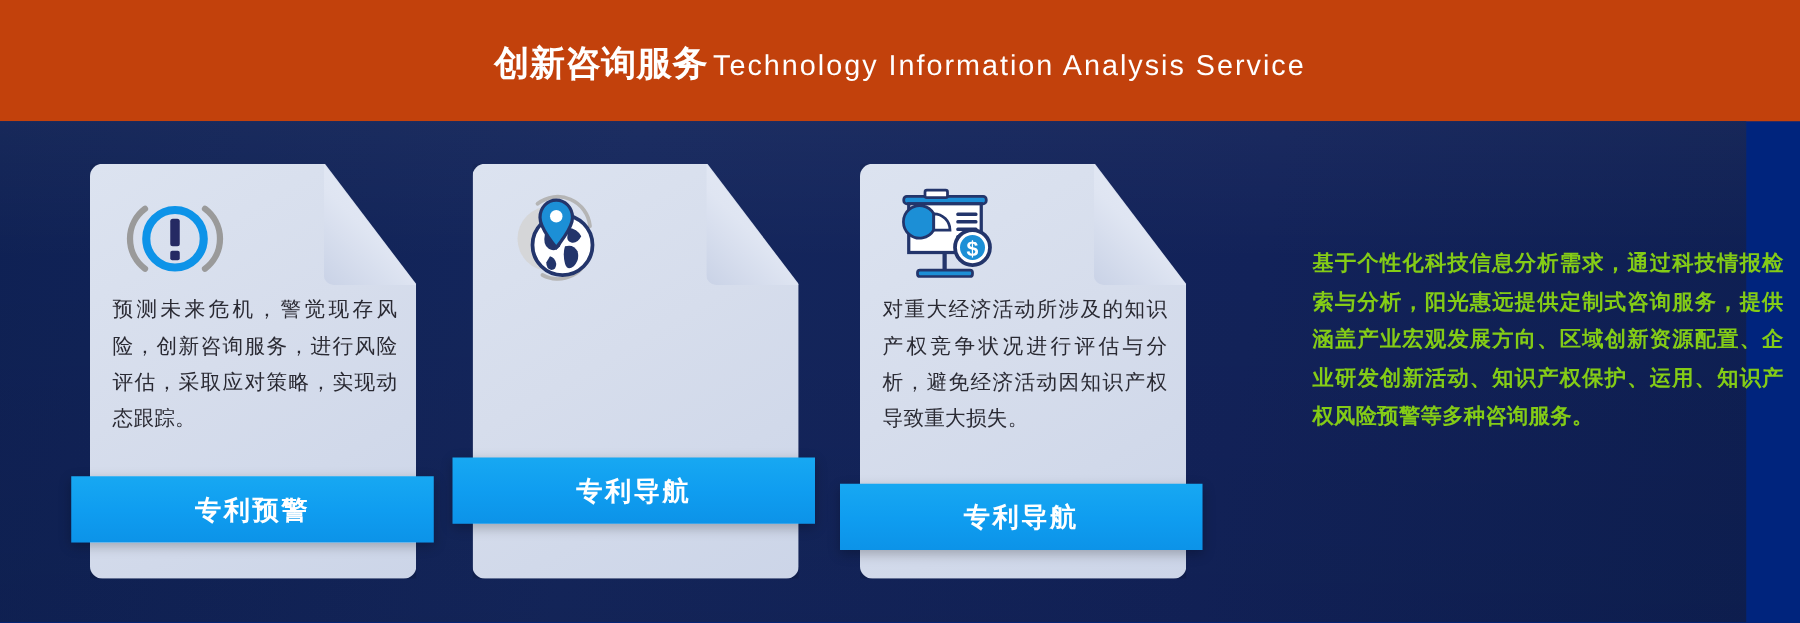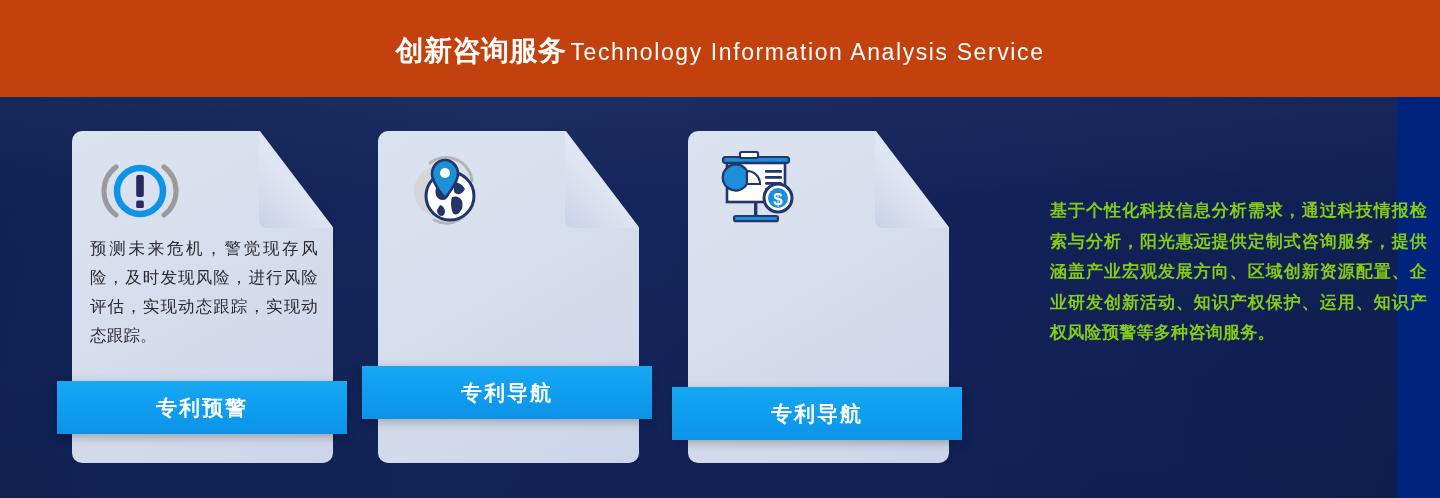--- a/index.html
+++ b/index.html
@@ -123,21 +123,21 @@
   <div class="card-fold"></div>
   <div class="card-icon">
     <svg viewBox="0 0 92 88" width="92" height="88">
       <path d="M22 20 A30 30 0 0 0 22 68" fill="none" stroke="#9a9a9a" stroke-width="5" stroke-linecap="round"></path>
       <path d="M70 20 A30 30 0 0 1 70 68" fill="none" stroke="#9a9a9a" stroke-width="5" stroke-linecap="round"></path>
       <circle cx="46" cy="44" r="23" fill="none" stroke="#0d93e8" stroke-width="6.5"></circle>
       <rect x="42.2" y="28" width="7.6" height="22" rx="2" fill="#252a63"></rect>
       <rect x="42.2" y="53.5" width="7.6" height="7.6" rx="1.6" fill="#252a63"></rect>
     </svg>
   </div>
-  <div class="card-text">预测未来危机，警觉现存风险，及时发现风险，进行风险评估，实现动态跟踪，实现动态跟踪。</div>
+  <div class="card-text">预测未来危机，警觉现存风险，创新咨询服务，进行风险评估，采取应对策略，实现动态跟踪。</div>
 </div>
 <div class="label-bar bar-1">专利预警</div>
 
 <div class="card card-2">
   <div class="card-sheet"></div>
   <div class="card-fold"></div>
   <div class="card-icon">
     <svg viewBox="0 0 92 88" width="92" height="88">
       <circle cx="40" cy="44" r="26" fill="#d3d3d3" opacity="0.85"></circle>
       <path d="M30 16 A26 26 0 0 1 72 34" fill="none" stroke="#b5b5b5" stroke-width="3" stroke-linecap="round"></path>
@@ -171,16 +171,17 @@
         <rect x="55" y="41" width="17" height="2.8" rx="1.2"></rect>
         <rect x="55" y="47" width="12" height="2.8" rx="1.2"></rect>
       </g>
       <rect x="44" y="55" width="3.4" height="14" fill="#23356b"></rect>
       <rect x="24" y="69" width="44" height="5.2" rx="2" fill="#1c8fd6" stroke="#23356b" stroke-width="2.2"></rect>
       <circle cx="68" cy="51" r="14" fill="#ffffff" stroke="#23356b" stroke-width="3"></circle>
       <circle cx="68" cy="51" r="10" fill="#1c8fd6"></circle>
       <text x="68" y="57.5" font-family="Liberation Sans, sans-serif" font-size="17" font-weight="bold" fill="#ffffff" text-anchor="middle">$</text>
     </svg>
   </div>
+  <div class="card-text">对重大经济活动所涉及的知识产权竞争状况进行评估与分析，避免经济活动因知识产权导致重大损失。</div>
 </div>
 <div class="label-bar bar-3">专利导航</div>
 
 <div class="right-desc">基于个性化科技信息分析需求，通过科技情报检索与分析，阳光惠远提供定制式咨询服务，提供涵盖产业宏观发展方向、区域创新资源配置、企业研发创新活动、知识产权保护、运用、知识产权风险预警等多种咨询服务。</div>
 
 </body></html>

